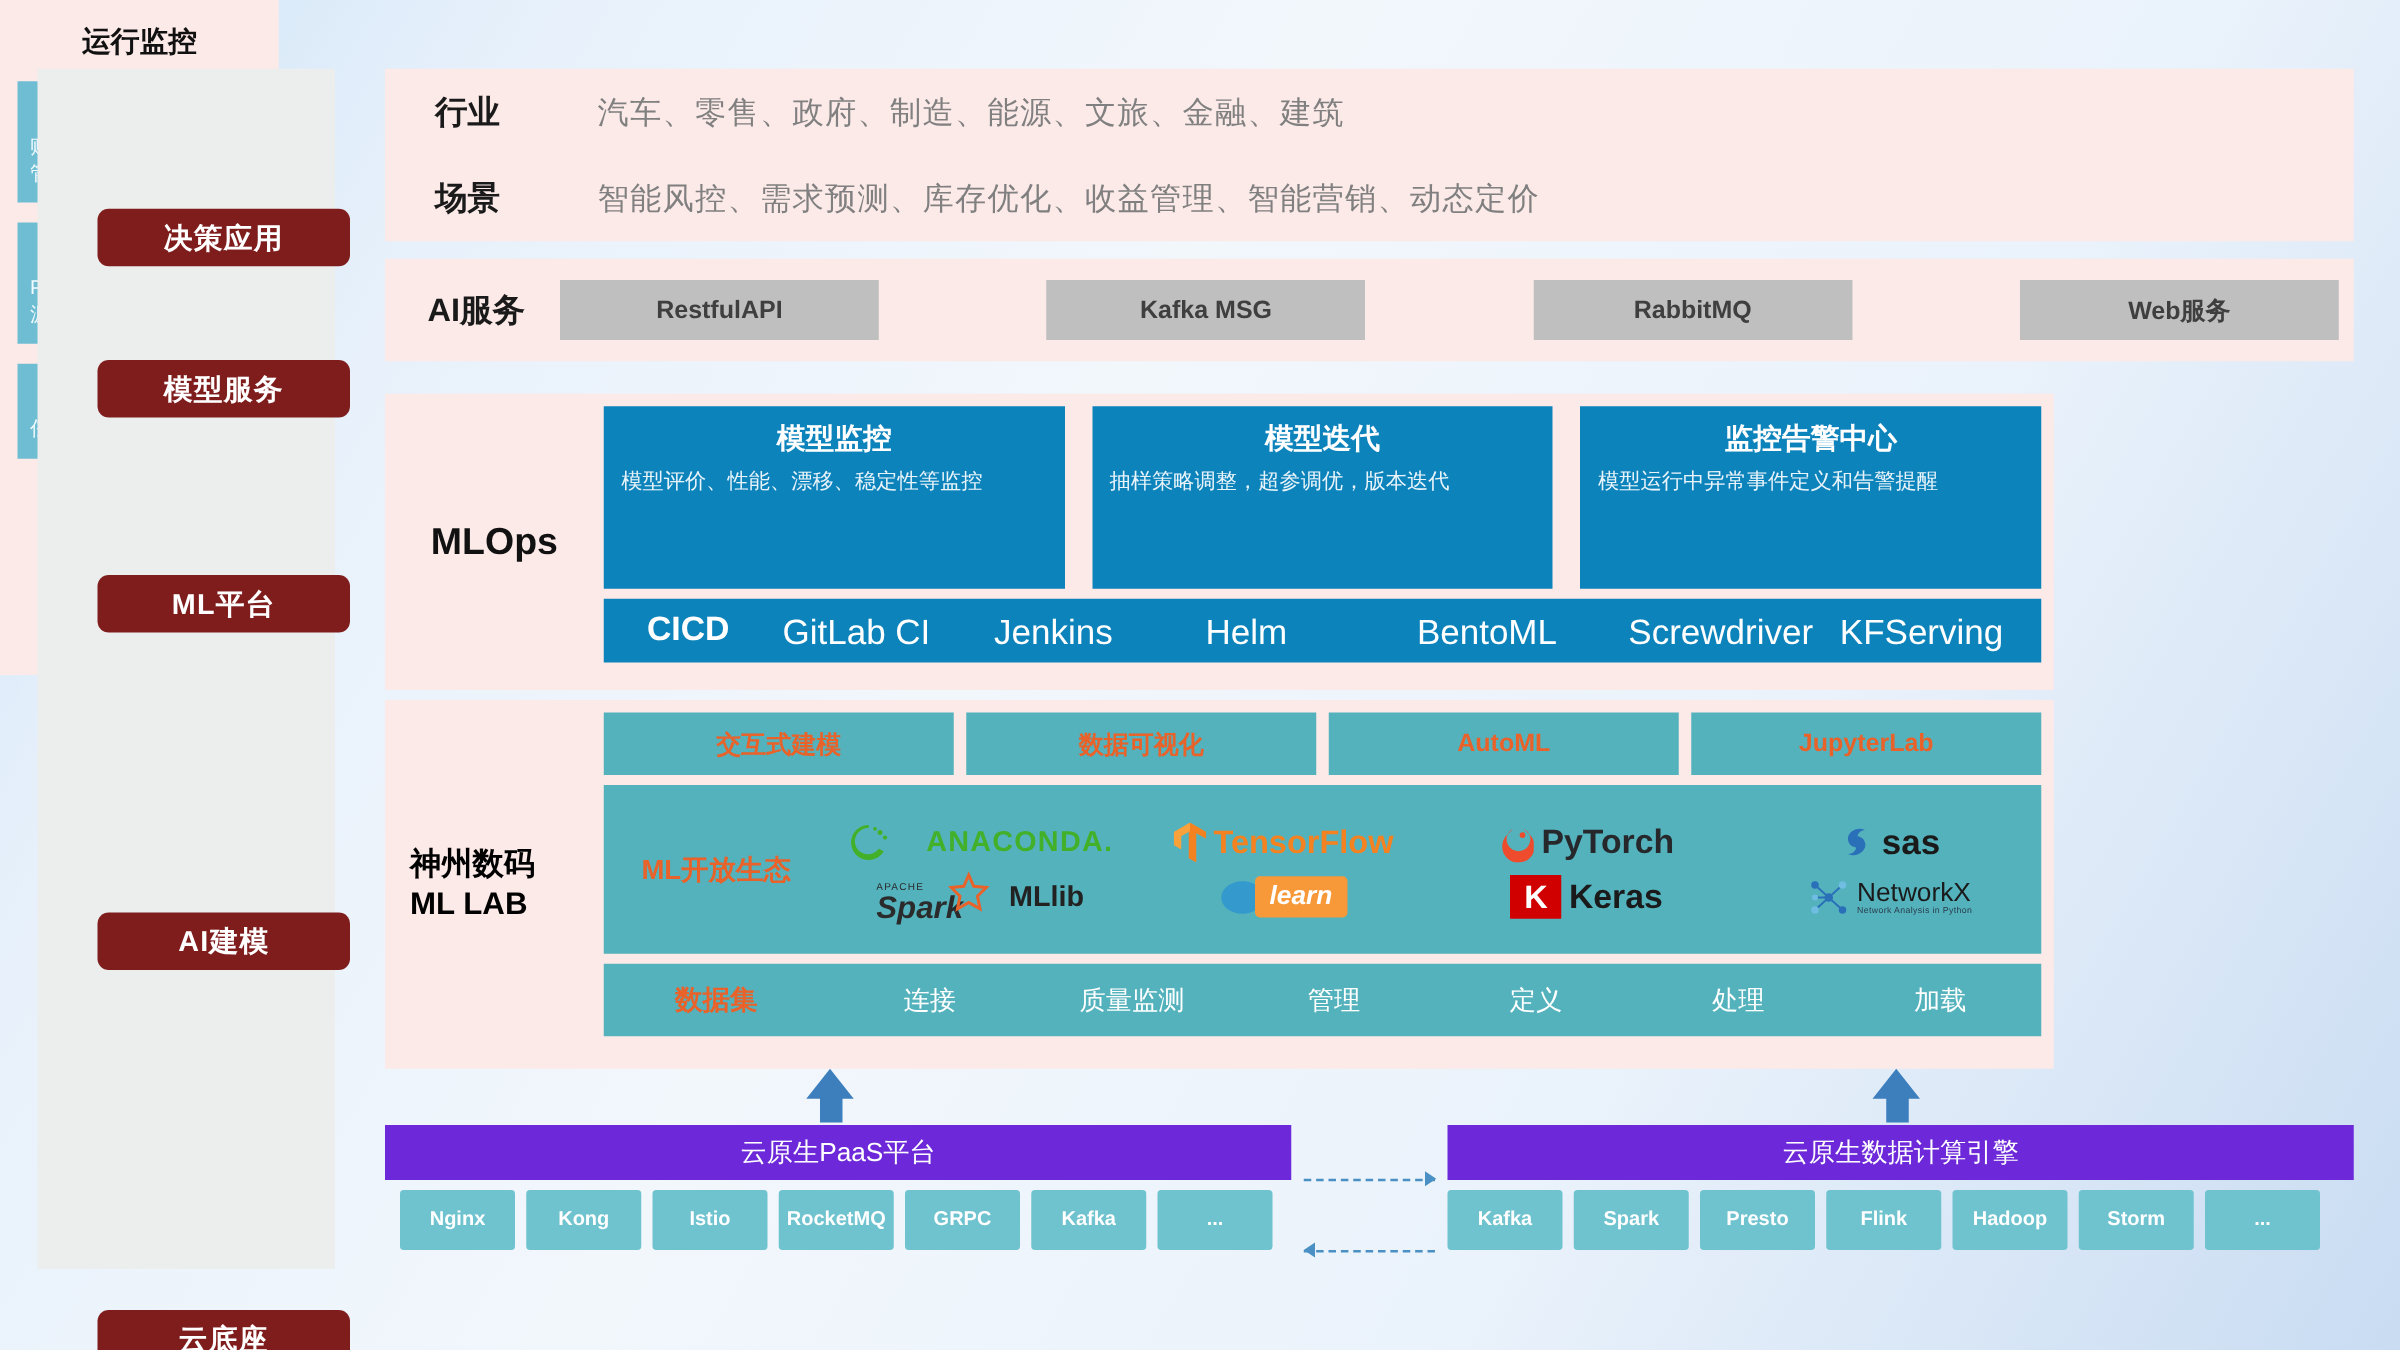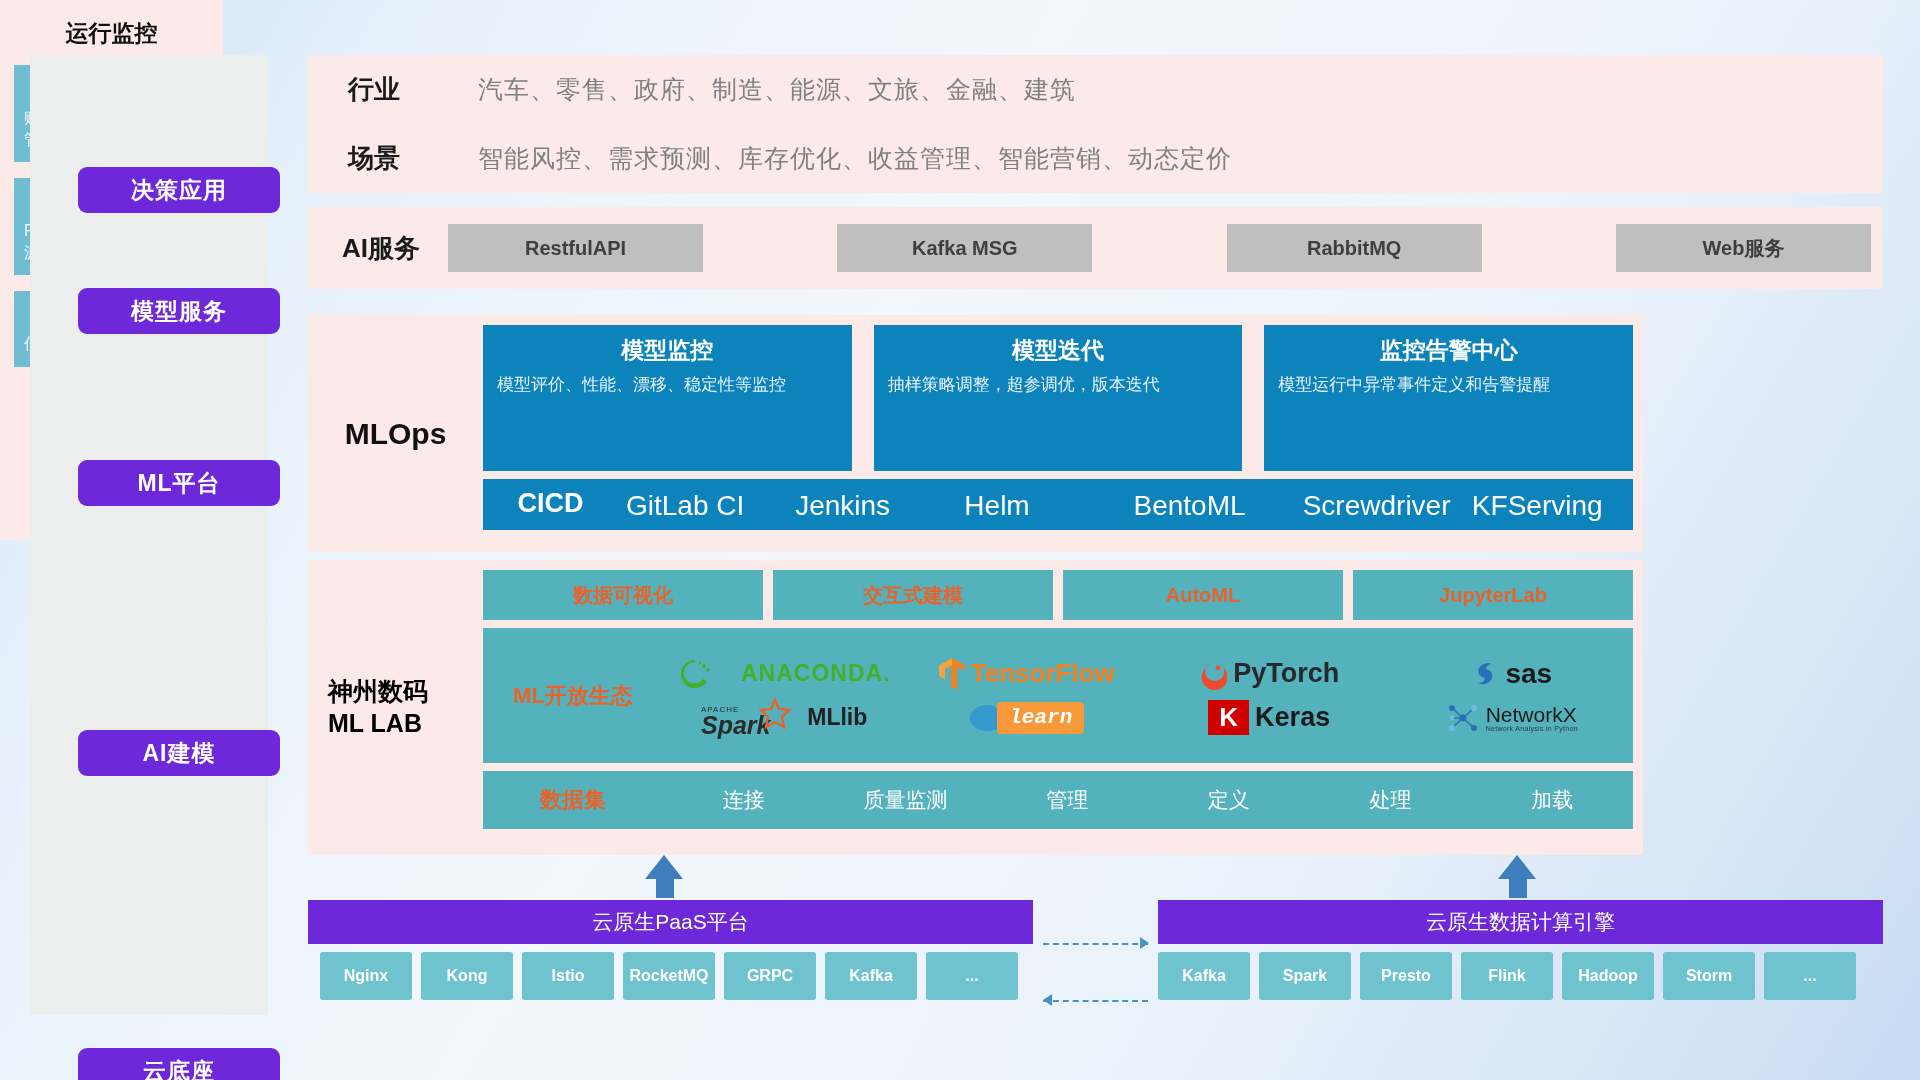--- a/index.html
+++ b/index.html
@@ -12,21 +12,21 @@
   .canvas { position: relative; width: 1920px; height: 1080px; }
 
   
   .left-rail {
     position: absolute; left: 30px; top: 55px;
     width: 238px; height: 960px;
     background: #eceded;
   }
   .layer-chip {
     position: absolute; left: 48px; width: 202px; height: 46px;
-    background: #6d28d9; border-radius: 9px;
+    background: #7f1d1d; border-radius: 9px;
     color: #fff; font-weight: bold; font-size: 23px;
     display: flex; align-items: center; justify-content: center;
     letter-spacing: 1px;
   }
   #chip-0 { top: 112px; }
   #chip-1 { top: 233px; }
   #chip-2 { top: 405px; }
   #chip-3 { top: 675px; }
   #chip-4 { top: 993px; }
 
@@ -231,22 +231,22 @@
     </div>
   </div>
 
   <div class="band" id="band-lab">
     <div class="lab-label">
       <span>神州数码</span>
       <span>ML LAB</span>
     </div>
     <div class="lab-right">
       <div class="lab-tabs">
+        <div class="lab-tab">交互式建模</div>
         <div class="lab-tab">数据可视化</div>
-        <div class="lab-tab">交互式建模</div>
         <div class="lab-tab">AutoML</div>
         <div class="lab-tab">JupyterLab</div>
       </div>
 
       <div class="eco-row">
         <div class="eco-label">ML开放生态</div>
         <div class="eco-logos">
 
           <div class="logo">
             <svg width="34" height="34" viewBox="0 0 34 34" aria-hidden="true">
@@ -287,21 +287,21 @@
               <text x="0" y="38" font-family="Liberation Sans, sans-serif" font-size="25" font-weight="bold" font-style="italic" fill="#2b2b2b">Spark</text>
               <path d="M74 4 l4 9 10 1 -7 7 2 10 -9-5 -9 5 2-10 -7-7 10-1 z" fill="none" stroke="#e8622a" stroke-width="2.4"></path>
             </svg>
             <span class="logo-txt" style="color:#222;font-size:23px;">MLlib</span>
           </div>
 
           <div class="logo">
             <svg width="36" height="34" viewBox="0 0 36 34" aria-hidden="true">
               <ellipse cx="18" cy="17" rx="17" ry="13" fill="#3499cd"></ellipse>
             </svg>
-            <span style="background:#f89939;color:#fff;font-style:italic;font-weight:bold;font-size:21px;padding:4px 12px 5px;border-radius:4px;margin-left:-14px;font-family:Liberation Mono, monospace;">learn</span>
+            <span style="background:#f89939;color:#fff;font-style:italic;font-weight:bold;font-size:21px;padding:4px 12px 5px;border-radius:4px;margin-left:-14px;">learn</span>
           </div>
 
           <div class="logo">
             <span style="background:#d00000;color:#fff;font-weight:bold;font-size:26px;padding:2px 11px;">K</span>
             <span class="logo-txt" style="color:#1a1a1a;font-size:27px;">Keras</span>
           </div>
 
           <div class="logo">
             <svg width="34" height="32" viewBox="0 0 34 32" aria-hidden="true">
               <g stroke="#2a70b8" stroke-width="1.6" fill="none">

